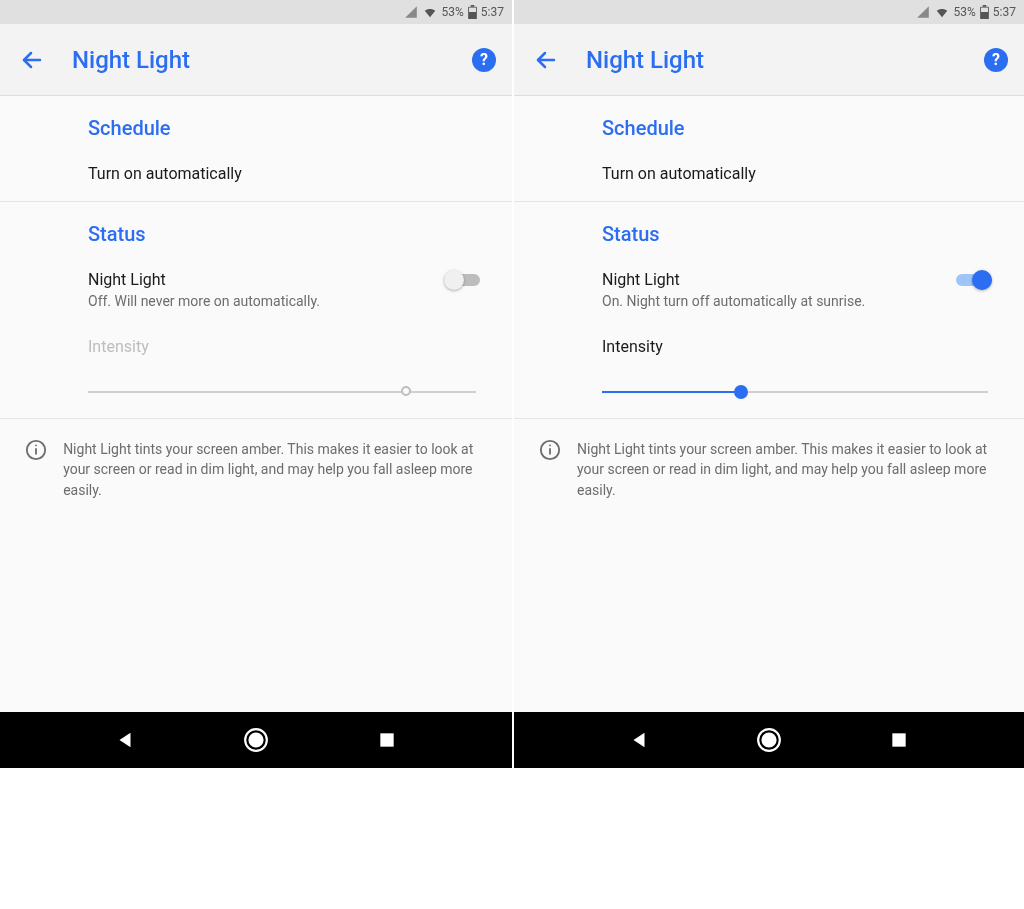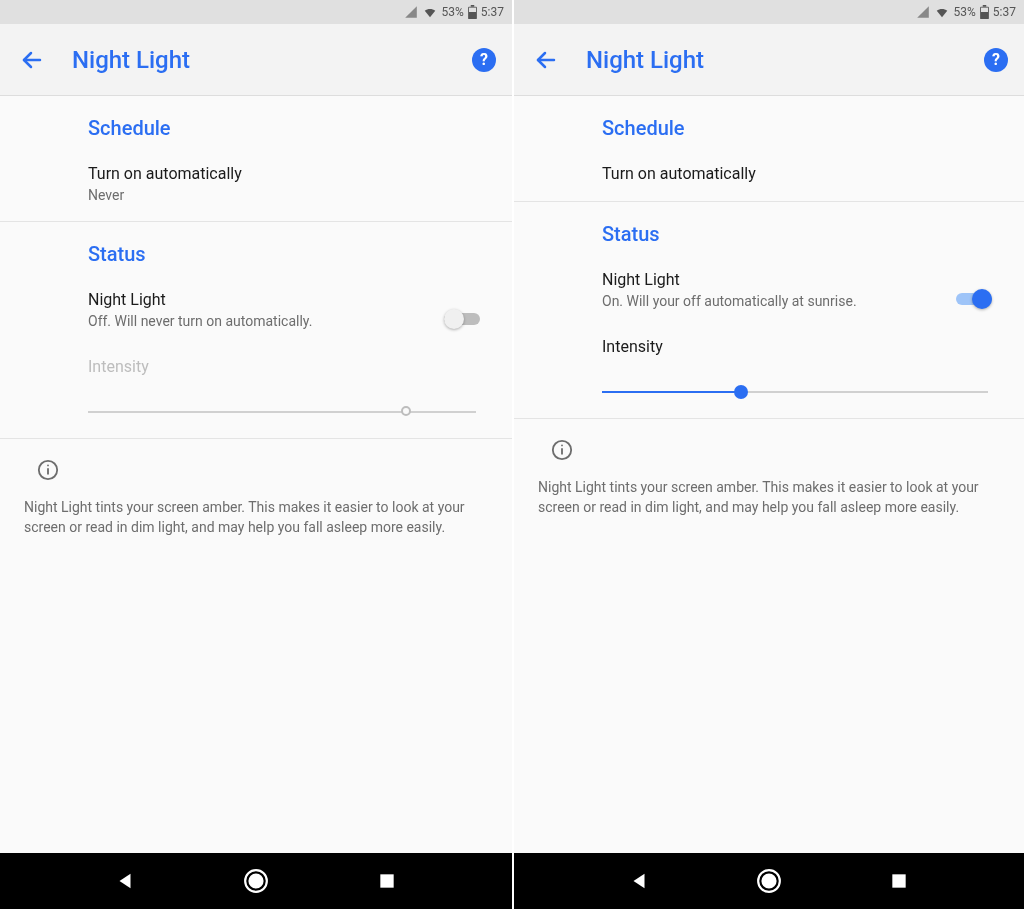--- a/index.html
+++ b/index.html
@@ -6,21 +6,21 @@
   body {
     font-family: Roboto, "Helvetica Neue", Arial, sans-serif;
     background: #fff;
     width: 1024px;
     height: 909px;
     overflow: hidden;
     display: flex;
   }
   .phone {
     width: 512px;
-    height: 909px;
+    height: 768px;
     display: flex;
     flex-direction: column;
     background: #fafafa;
     position: relative;
   }
   .phone + .phone { border-left: 2px solid #fff; }
 
   
   .statusbar {
     height: 24px;
@@ -47,21 +47,21 @@
   }
   .back { color: #2b6ef2; display:flex; align-items:center; justify-content:center; width:32px; height:32px; cursor:pointer; }
   .title { color: #2b6ef2; font-size: 24px; font-weight: 500; flex: 1; }
   .help { width: 24px; height: 24px; border-radius: 50%; background: #2b6ef2; color: #fff; display:flex; align-items:center; justify-content:center; font-size:16px; font-weight:700; cursor:pointer; }
 
   
   .content { flex: 1; background: #fafafa; overflow: hidden; }
   .section { padding: 20px 0 18px; }
   .section-inner { padding: 0 24px 0 88px; }
   .section-header { color: #2b6ef2; font-size: 20px; font-weight: 500; margin-bottom: 24px; }
-  .row { display:flex; align-items:flex-end; }
+  .row { display:flex; align-items:flex-start; }
   .row-text { flex:1; }
   .row-title { font-size: 16px; color: #1b1b1b; }
   .row-title.disabled { color: #bdbdbd; }
   .row-sub { font-size: 14px; color: #6d6d6d; margin-top: 4px; }
   .divider { height: 1px; background: #e4e4e4; }
 
   
   .switch { width: 36px; height: 20px; position: relative; cursor:pointer; margin-right: 8px; }
   .switch-track { position:absolute; top:4px; left:0; width:36px; height:12px; border-radius:12px; background:#bdbdbd; }
   .switch-thumb { position:absolute; top:0; left:0; width:20px; height:20px; border-radius:50%; background:#f0f0f0; box-shadow:0 1px 3px rgba(0,0,0,.3); }
@@ -72,21 +72,21 @@
   .slider-wrap { margin-top: 28px; padding-right: 12px; }
   .slider { position:relative; height: 16px; cursor:pointer; }
   .slider-track { position:absolute; top:7px; left:0; right:0; height:2px; background:#d0d0d0; }
   .slider-fill { position:absolute; top:7px; left:0; height:2px; background:#2b6ef2; }
   .slider-thumb { position:absolute; top:1px; width:14px; height:14px; border-radius:50%; background:#2b6ef2; transform:translateX(-50%); }
   .slider.disabled .slider-fill { background: transparent; }
   .slider.disabled .slider-thumb { background:#fafafa; border:2px solid #bdbdbd; width:10px; height:10px; top:2px; }
   .slider.disabled { cursor: default; }
 
   
-  .info { display:flex; padding: 20px 24px; gap: 16px; flex-direction: column; }
+  .info { display:flex; padding: 20px 24px; gap: 16px; }
   .info-icon { width: 48px; display:flex; justify-content:center; color:#6d6d6d; }
   .info-text { font-size: 14px; color: #6d6d6d; line-height: 1.45; padding-right: 8px; }
 
   
   .navbar {
     height: 56px;
     background: #000;
     display:flex;
     align-items:center;
     justify-content: space-around;
@@ -129,35 +129,34 @@
   </div>
 
   <div class="content">
 
     <div class="section">
       <div class="section-inner">
         <div class="section-header">Schedule</div>
         <div class="row">
           <div class="row-text">
             <div class="row-title">Turn on automatically</div>
-            <div class="row-sub">Never</div>
           </div>
         </div>
       </div>
     </div>
 
     <div class="divider"></div>
 
     <div class="section">
       <div class="section-inner">
         <div class="section-header">Status</div>
         <div class="row">
           <div class="row-text">
             <div class="row-title">Night Light</div>
-            <div class="row-sub">Off. Will never turn on automatically.</div>
+            <div class="row-sub">Off. Will never more on automatically.</div>
           </div>
           <div class="switch">
             <div class="switch-track"></div>
               <div class="switch-thumb"></div>
           </div>
         </div>
 
         <div style="margin-top:28px">
           <div class="row-title disabled">Intensity</div>
           <div class="slider-wrap">
@@ -251,21 +250,21 @@
     </div>
 
     <div class="divider"></div>
 
     <div class="section">
       <div class="section-inner">
         <div class="section-header">Status</div>
         <div class="row">
           <div class="row-text">
             <div class="row-title">Night Light</div>
-            <div class="row-sub">On. Will your off automatically at sunrise.</div>
+            <div class="row-sub">On. Night turn off automatically at sunrise.</div>
           </div>
           <div class="switch on">
             <div class="switch-track"></div>
               <div class="switch-thumb"></div>
           </div>
         </div>
 
         <div style="margin-top:28px">
           <div class="row-title">Intensity</div>
           <div class="slider-wrap">

